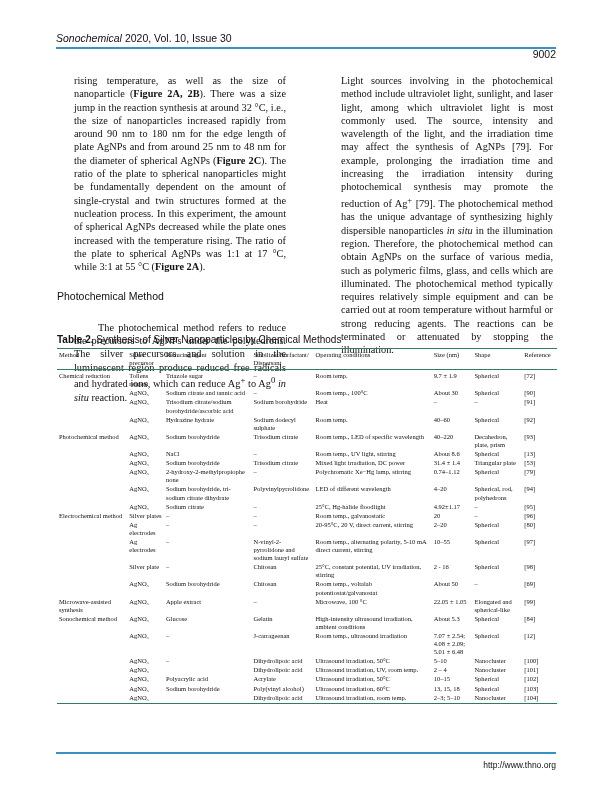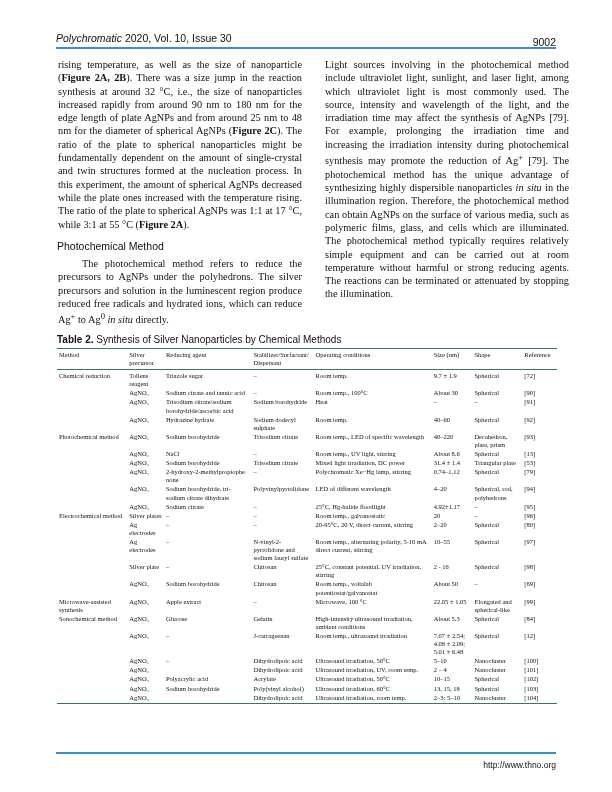--- a/index.html
+++ b/index.html
@@ -1,23 +1,23 @@
 <!DOCTYPE html>
 <html><head>
   <meta charset="utf-8">
   <style>
     html, body { margin:0; padding:0; background:#fff; }
     body { width:612px; height:792px; position:relative; overflow:hidden; font-family:"DejaVu Serif", serif; color:#111; }
     .header { position:absolute; left:56px; top:32px; width:500px; height:16px; font-family:"Liberation Sans", sans-serif; font-size:10.5px; }
     .header .journal { position:absolute; left:0; top:0; }
     .header .journal i { font-style:italic; }
-    .header .pageno { position:absolute; right:0; top:4px; }
+    .header .pageno { position:absolute; right:0; top:16px; }
     .header-rule { position:absolute; left:56px; top:47px; width:500px; height:1.5px; background:#3a8fc4; }
     .col { position:absolute; top:57px; width:246px; font-family:"Liberation Serif", serif; font-size:10.3px; line-height:13.3px; text-align:justify; }
-    .col p { margin:1px; }
+    .col p { margin:17px; }
     .col-left { left:57px; }
     .col-right { left:324px; }
     .subhead { font-family:"Liberation Sans", sans-serif; font-size:10.5px; margin:9px 0 4px 0; }
     .indent { text-indent:24px; }
     b { font-weight:bold; }
     .table-caption { position:absolute; left:57px; top:334px; font-family:"Liberation Sans", sans-serif; font-size:10px; }
     .table-caption b { font-weight:bold; }
     table { position:absolute; left:57px; top:348px; width:500px; border-collapse:collapse; font-family:"Liberation Serif", serif; font-size:6.5px; line-height:8.1px; }
     th, td { text-align:left; vertical-align:top; font-weight:normal; padding:0 2px 1px 2px; }
     thead tr { border-top:1.2px solid #2f7d5a; border-bottom:0.8px solid #2f7d5a; }
@@ -32,29 +32,29 @@
     .c-size { width:36px; }
     .c-shape { width:45px; }
     .c-ref { width:30px; }
     .footer-rule { position:absolute; left:56px; top:752px; width:500px; height:1.5px; background:#3a8fc4; }
     .footer { position:absolute; right:56px; top:760px; font-family:"Liberation Sans", sans-serif; font-size:8.5px; }
   </style>
 </head>
 <body>
 
 <div class="header">
-  <span class="journal"><i>Polychromatic</i> <span>2020, Vol. 10, Issue 30</span></span>
+  <span class="journal"><i>Sonochemical</i> <span>2020, Vol. 10, Issue 30</span></span>
   <span class="pageno">9002</span>
 </div>
 <div class="header-rule"></div>
 
 <div class="col col-left">
   <p><span>rising temperature, as well as the size of nanoparticle (</span><b>Figure 2A, 2B</b><span>). There was a size jump in the reaction synthesis at around 32 °C, i.e., the size of nanoparticles increased rapidly from around 90 nm to 180 nm for the edge length of plate AgNPs and from around 25 nm to 48 nm for the diameter of spherical AgNPs (</span><b>Figure 2C</b><span>). The ratio of the plate to spherical nanoparticles might be fundamentally dependent on the amount of single-crystal and twin structures formed at the nucleation process. In this experiment, the amount of spherical AgNPs decreased while the plate ones increased with the temperature rising. The ratio of the plate to spherical AgNPs was 1:1 at 17 °C, while 3:1 at 55 °C (</span><b>Figure 2A</b><span>).</span></p>
   <div class="subhead">Photochemical Method</div>
-  <p class="indent"><span>The photochemical method refers to reduce the precursors to AgNPs under the polyhedrons. The silver precursors and solution in the luminescent region produce reduced free radicals and hydrated ions, which can reduce Ag</span><sup>+</sup><span> to Ag</span><sup>0</sup><span> </span><i>in situ</i><span> directly.</span></p>
+  <p class="indent"><span>The photochemical method refers to reduce the precursors to AgNPs under the polyhedrons. The silver precursors and solution in the luminescent region produce reduced free radicals and hydrated ions, which can reduce Ag</span><sup>+</sup><span> to Ag</span><sup>0</sup><span> </span><i>in situ</i><span> reaction.</span></p>
 </div>
 
 <div class="col col-right">
   <p><span>Light sources involving in the photochemical method include ultraviolet light, sunlight, and laser light, among which ultraviolet light is most commonly used. The source, intensity and wavelength of the light, and the irradiation time may affect the synthesis of AgNPs [79]. For example, prolonging the irradiation time and increasing the irradiation intensity during photochemical synthesis may promote the reduction of Ag</span><sup>+</sup><span> [79]. The photochemical method has the unique advantage of synthesizing highly dispersible nanoparticles </span><i>in situ</i><span> in the illumination region. Therefore, the photochemical method can obtain AgNPs on the surface of various media, such as polymeric films, glass, and cells which are illuminated. The photochemical method typically requires relatively simple equipment and can be carried out at room temperature without harmful or strong reducing agents. The reactions can be terminated or attenuated by stopping the illumination.</span></p>
 </div>
 
 <div class="table-caption"><b>Table 2.</b><span> Synthesis of Silver Nanoparticles by Chemical Methods</span></div>
 
 <table>
   <thead>

